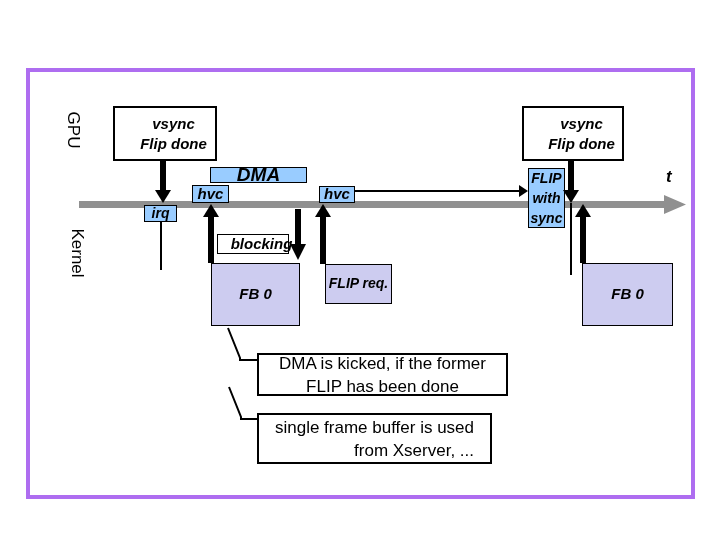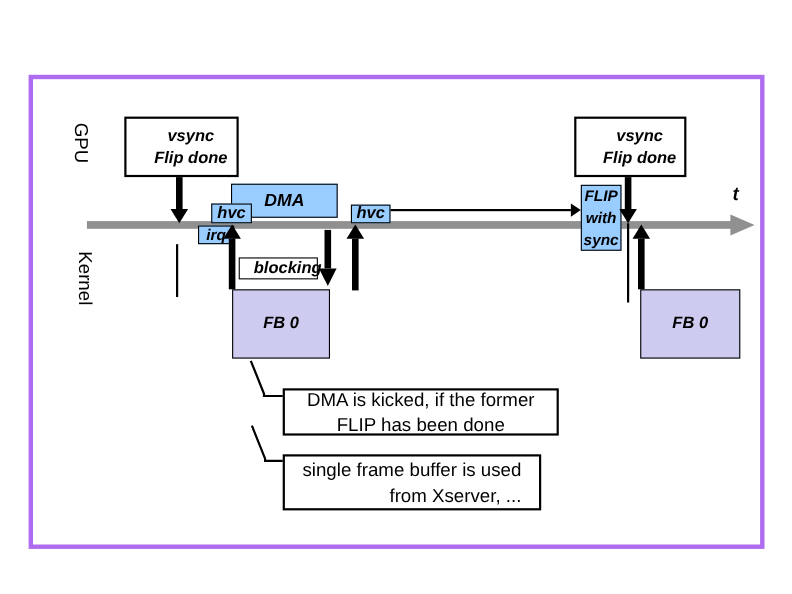--- a/index.html
+++ b/index.html
@@ -52,31 +52,32 @@
 
   <div class="lane-label" style="left:51px;top:120px;width:44px;">GPU</div>
   <div class="lane-label" style="left:49px;top:243px;width:56px;">Kernel</div>
 
   <div class="t-label" style="left:666px;top:167px;">t</div>
 
   <div class="box white-box vsync-box" style="left:113px;top:106px;width:104px;height:55px;">vsync
 Flip done</div>
   <div class="box white-box vsync-box" style="left:522px;top:106px;width:102px;height:55px;">vsync
 Flip done</div>
-  <div class="box blue-box" style="left:210px;top:167px;width:97px;height:31px;font-size:16px;">DMA</div>
+  <div class="box blue-box" style="left:210px;top:167px;width:97px;height:16px;font-size:19px;">DMA</div>
 
   <div class="box blue-box" style="left:192px;top:185px;width:37px;height:18px;font-size:15px;">hvc</div>
   <div class="box blue-box" style="left:319px;top:186px;width:36px;height:17px;font-size:15px;">hvc</div>
-  <div class="box blue-box" style="left:144px;top:205px;width:33px;height:17px;font-size:14px;margin-left:36px;">irq</div>
+  <div class="box blue-box" style="left:144px;top:205px;width:33px;height:17px;font-size:14px;">irq</div>
   <div class="box blue-box" style="left:528px;top:168px;width:37px;height:60px;font-size:14px;line-height:20px;">FLIP
 with
 sync</div>
 
   <div class="box white-box" style="left:217px;top:234px;width:72px;height:20px;font-size:15px;">blocking</div>
   <div class="box lav-box" style="left:211px;top:263px;width:89px;height:63px;font-size:15px;">FB 0</div>
+  <div class="box lav-box" style="left:325px;top:264px;width:67px;height:40px;font-size:14px;">FLIP req.</div>
   <div class="box lav-box" style="left:582px;top:263px;width:91px;height:63px;font-size:15px;">FB 0</div>
 
   <div class="callout" style="left:257px;top:353px;width:251px;height:43px;">DMA is kicked, if the former
 FLIP has been done</div>
   <div class="callout" style="left:257px;top:413px;width:235px;height:51px;text-align:right;">single frame buffer is used
 from Xserver, ...</div>
 
   <svg class="svg-layer layer-arrows" viewBox="0 0 720 540">
 
     <g fill="#000">

